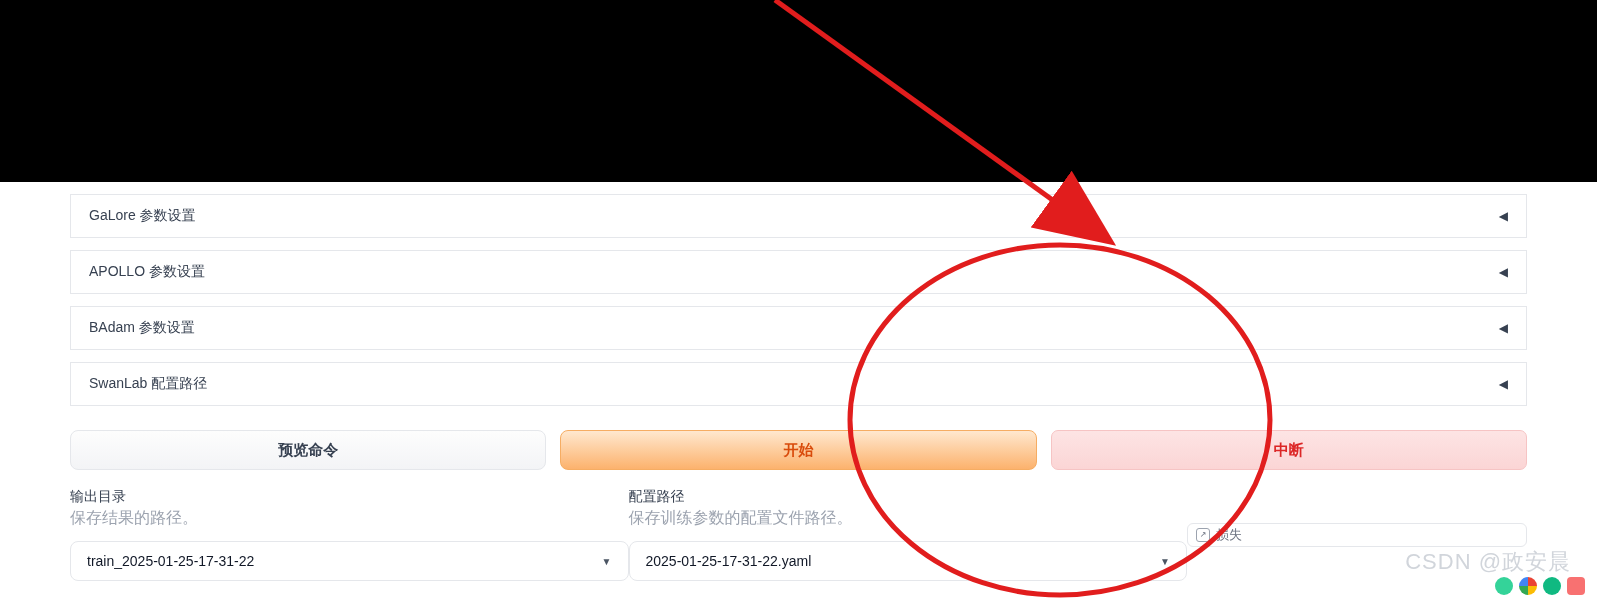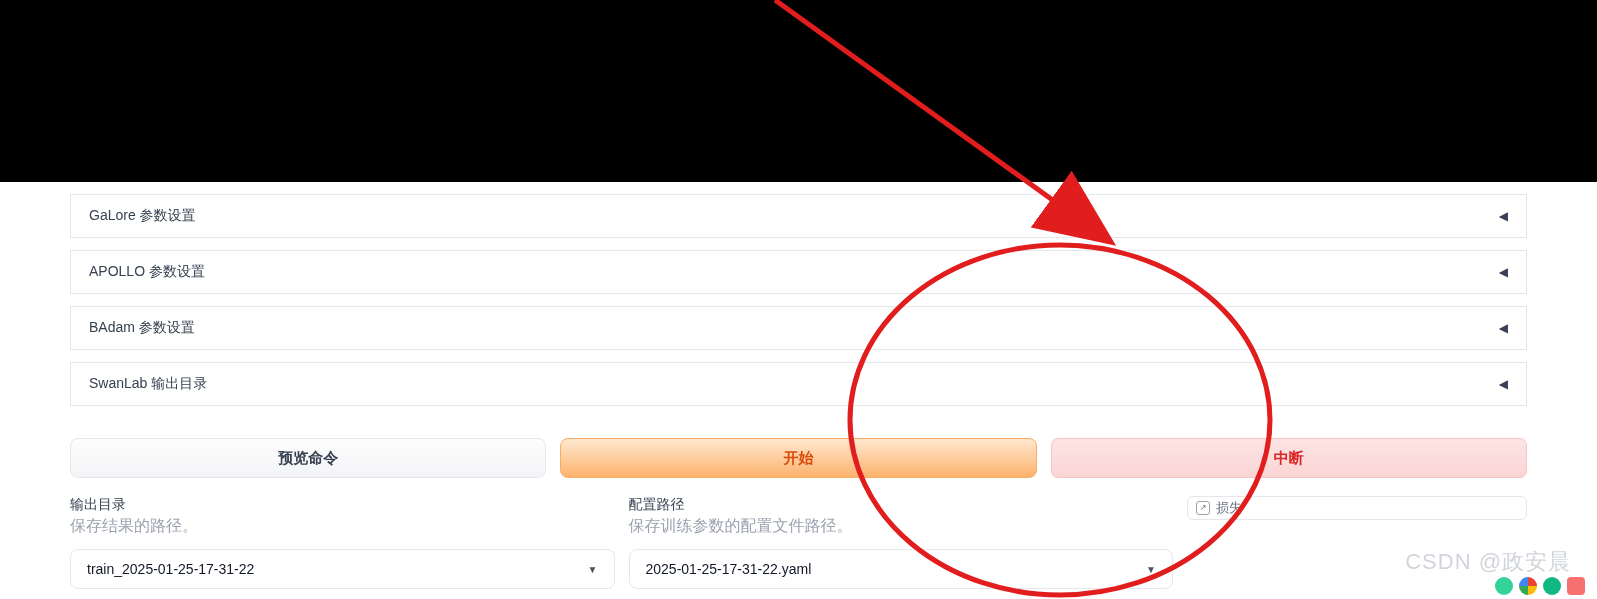--- a/index.html
+++ b/index.html
@@ -6,37 +6,37 @@
   html, body { width: 1597px; height: 599px; font-family: -apple-system, "Segoe UI", Arial, sans-serif; background: #fff; color: #374151; overflow: hidden; }
   .black-top { width: 1597px; height: 182px; background: #000; position: relative; }
   .content { padding: 0 70px 0 70px; }
   .accordion {
     border: 1px solid #e5e7eb; border-radius: 0; background: #fff;
     display: flex; justify-content: space-between; align-items: center;
     padding: 12px 18px; margin-top: 12px; font-size: 14px; color: #374151;
     cursor: pointer;
   }
   .accordion .tri { color: #374151; font-size: 12px; }
-  .btn-row { display: flex; gap: 14px; margin-top: 32px; }
+  .btn-row { display: flex; gap: 14px; margin-top: 24px; }
   .btn {
     flex: 1 1 0; height: 40px; border: 1px solid #e5e7eb; border-radius: 8px;
     display: flex; align-items: center; justify-content: center;
     font-size: 15px; font-weight: 600; cursor: pointer; user-select: none;
     background: linear-gradient(#fdfdfd,#f3f4f6); color: #374151;
   }
   .btn-start {
     background: linear-gradient(#ffe8cf,#fcb26d); border-color: #f6ad63;
     color: #d94b0b;
   }
   .btn-stop {
     background: linear-gradient(#fde4e4,#fbd5d5); border-color: #f6c4c4;
     color: #dc2626;
     border-radius: 7px;
   }
-  .lower-row { display: flex; gap: 14px; margin-top: 18px; align-items: flex-start; }
+  .lower-row { display: flex; margin-top: 18px; align-items: center; }
   .field-block { flex: 1 1 0; }
   .field-label { font-size: 14px; color: #374151; }
   .field-desc { font-size: 16px; color: #9ca3af; margin-top: 2px; }
   .dropdown {
     margin-top: 12px; width: 100%; height: 40px; border: 1px solid #e5e7eb;
     border-radius: 8px; display: flex; align-items: center; justify-content: space-between;
     padding: 0 16px; font-size: 14px; color: #111827; background: #fff; cursor: pointer;
   }
   .dropdown .caret { font-size: 10px; color: #4b5563; }
   .loss-box {
@@ -67,21 +67,21 @@
     <span>APOLLO 参数设置</span>
     <span class="tri">◀</span>
   </div>
 
   <div class="accordion">
     <span>BAdam 参数设置</span>
     <span class="tri">◀</span>
   </div>
 
   <div class="accordion">
-    <span>SwanLab 输出目录</span>
+    <span>SwanLab 配置路径</span>
     <span class="tri">◀</span>
   </div>
 
   <div class="btn-row">
     <div class="btn">预览命令</div>
     <div class="btn btn-start">开始</div>
     <div class="btn btn-stop">中断</div>
   </div>
 
   <div class="lower-row">

